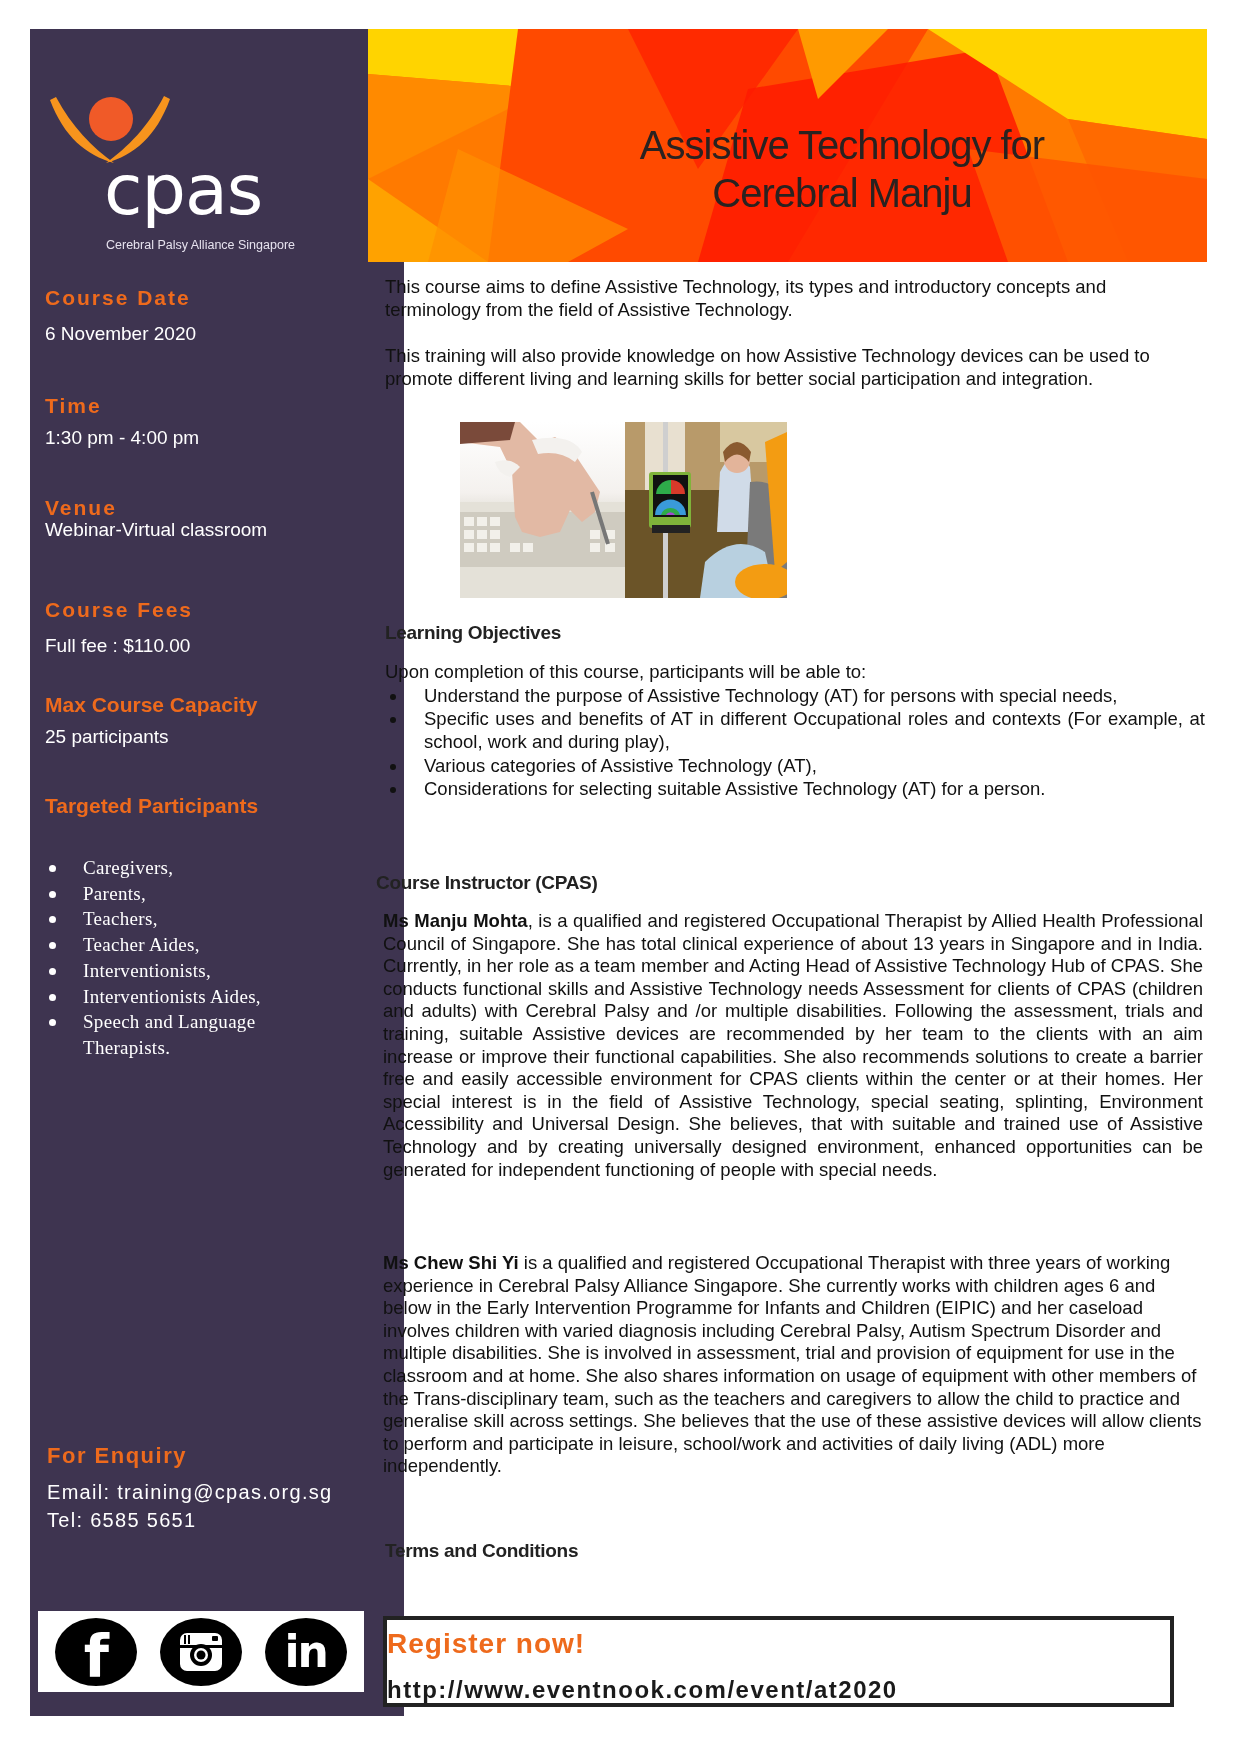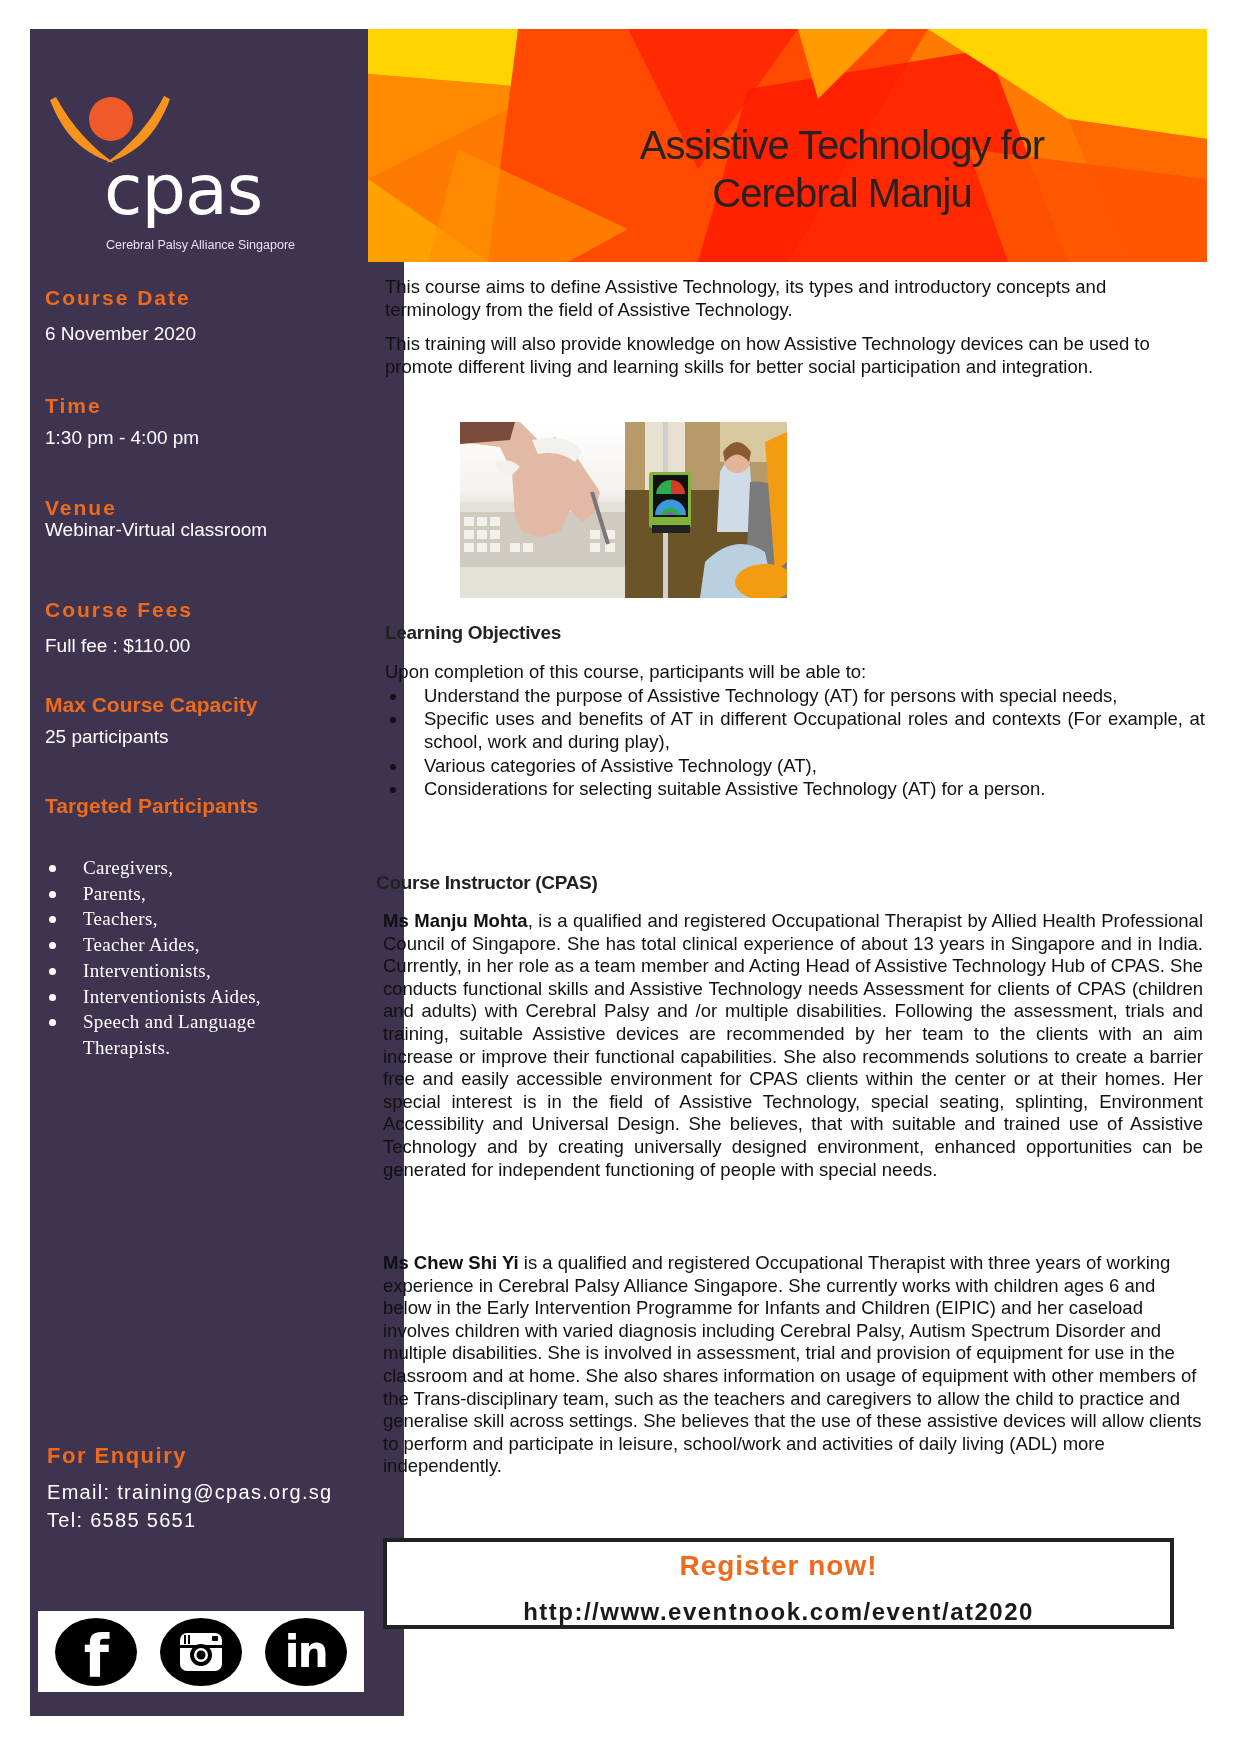--- a/index.html
+++ b/index.html
@@ -69,22 +69,22 @@
 
   .obj-list { list-style: none; }
   .obj-list li { position: relative; padding-left: 39px; font-size: 18.5px; line-height: 23.4px; text-align: justify; }
   .obj-list li::before { content: ""; position: absolute; left: 5px; top: 10px; width: 6px; height: 6px; border-radius: 50%; background: #111; }
 
   .terms-list { list-style: none; }
   .terms-list li { position: relative; padding-left: 36px; font-size: 18.5px; line-height: 23px; }
   .terms-list li::before { content: "*"; position: absolute; left: 2px; top: 2px; font-size: 16px; }
 
   .register-box {
-    position: absolute; left: 383px; top: 1538px; width: 791px; height: 91px;
-    border: 4px solid #222; text-align: center; background: #fff;
+    position: absolute; left: 383px; top: 1616px; width: 791px; height: 91px;
+    border: 4px solid #222; background: #fff;
   }
   .register-title { display: block; margin-top: 8px; font-size: 28px; font-weight: bold; color: #ee6a1c; letter-spacing: 1px; }
   .register-url { display: block; margin-top: 16px; font-size: 24px; font-weight: bold; color: #1a1a1a; letter-spacing: 1.5px; }
 </style>
 </head>
 <body>
 
 <aside class="sidebar">
   <div class="logo">
     <svg width="250" height="150" viewBox="0 0 250 150">
@@ -164,21 +164,21 @@
     <polygon points="90,120 260,200 200,233 60,233" fill="#ff9000" opacity="0.7"></polygon>
   </svg>
   <div class="banner-title">
     <div>Assistive Technology for</div>
     <div>Cerebral Manju</div>
   </div>
 </header>
 
 <div class="main" style="top:276px">
   <p class="p">This course aims to define Assistive Technology, its types and introductory concepts and terminology from the field of Assistive Technology.</p>
-  <p class="p" style="margin-top:12px">This training will also provide knowledge on how Assistive Technology devices can be used to promote different living and learning skills for better social participation and integration.</p>
+  <p class="p" style="margin-top:24px">This training will also provide knowledge on how Assistive Technology devices can be used to promote different living and learning skills for better social participation and integration.</p>
 </div>
 
 <div class="photos">
   <div class="photo photo-kb" title="Hand with typing aid splint on keyboard">
     <svg width="165" height="176" viewBox="0 0 165 176">
       <rect x="0" y="80" width="165" height="96" fill="#e4e1d8"></rect>
       <rect x="0" y="90" width="165" height="55" fill="#cfcbc0"></rect>
       <g fill="#f2f0ea">
         <rect x="4" y="95" width="10" height="9"></rect>
           <rect x="17" y="95" width="10" height="9"></rect>

